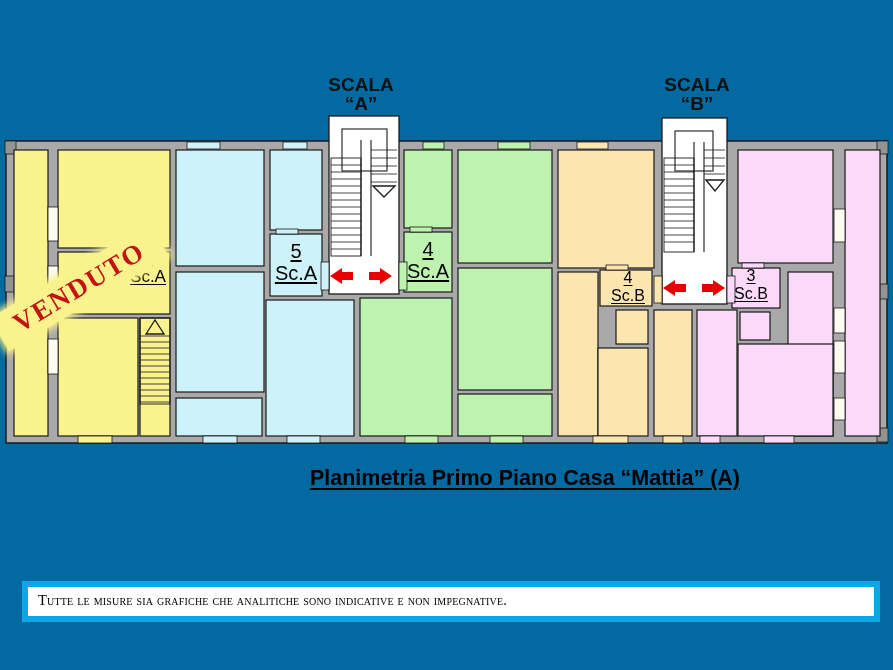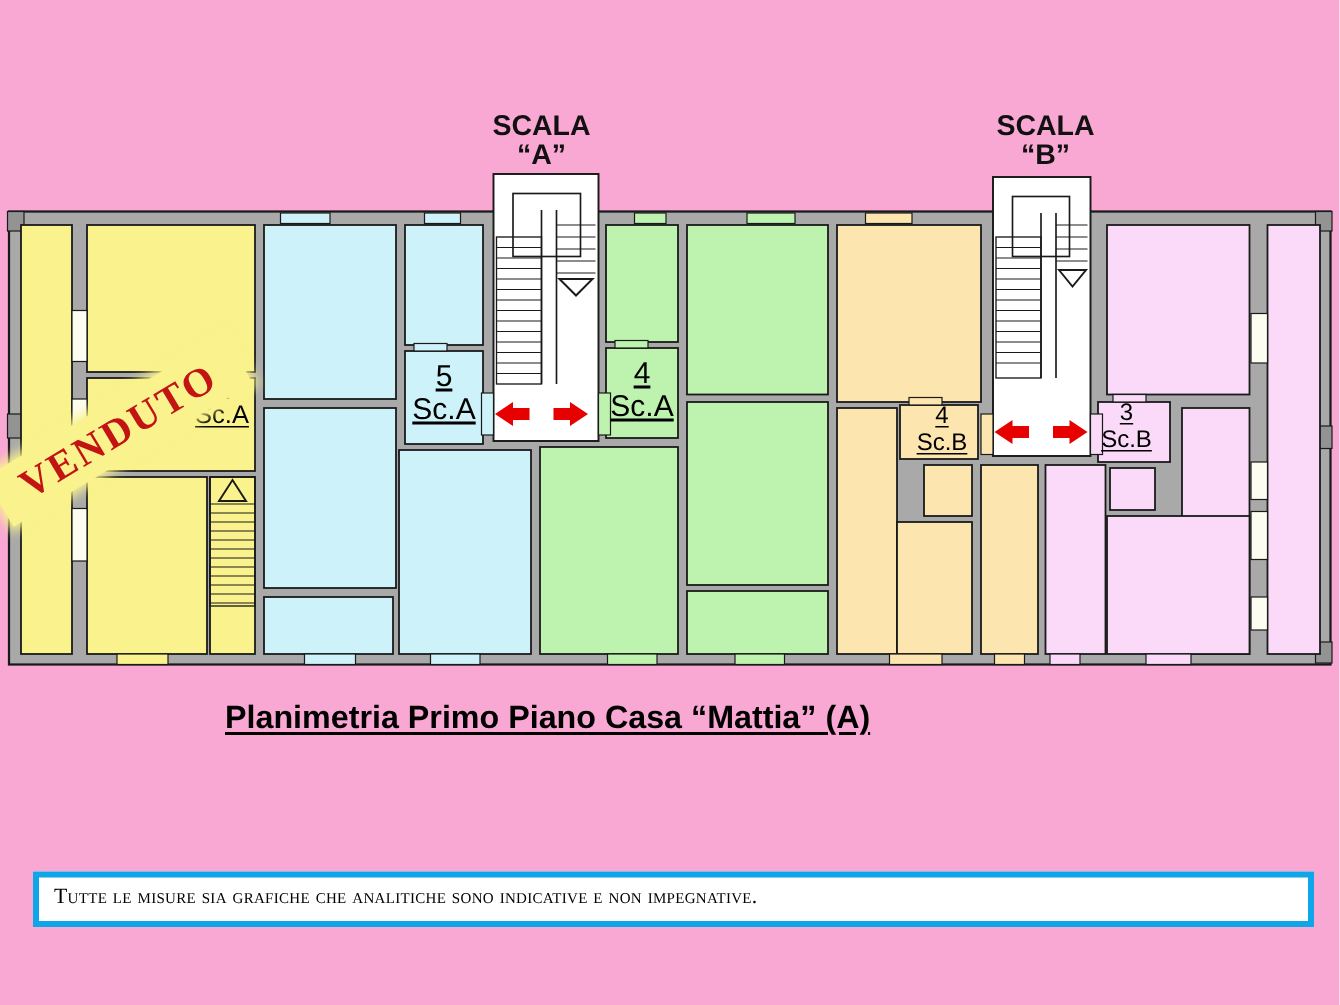--- a/index.html
+++ b/index.html
@@ -1,41 +1,41 @@
 <!DOCTYPE html>
 <html><head>
 <meta charset="utf-8">
 <style>
   html,body{margin:0;padding:0;background:#ffffff;}
-  .canvas{position:relative;width:893px;height:670px;background:#f9a8d4;overflow:hidden;
+  .canvas{position:relative;width:893px;height:670px;background:#0369a1;overflow:hidden;
           font-family:"Liberation Sans",sans-serif;}
   .canvas svg{position:absolute;left:0;top:0;}
 
   .scala-label{position:absolute;width:130px;text-align:center;font-weight:bold;
                font-size:19px;line-height:1.02;color:#111;}
   .scala-label span{display:block;}
 
   .apt-label{position:absolute;text-align:center;color:#000;line-height:1.1;}
   .apt-label span{display:block;text-decoration:underline;text-underline-offset:2px;}
   .apt-label.sz-lg{font-size:20px;}
   .apt-label.sz-md{font-size:17px;}
   .apt-label.sz-sm{font-size:16px;}
 
   .venduto{position:absolute;left:-14px;top:268px;width:186px;height:38px;
            transform:rotate(-31deg);background:#FAF28C;
            box-shadow:0 0 7px 3px rgba(250,242,140,0.95);
            display:flex;align-items:center;justify-content:center;}
   .venduto span{font-family:"Liberation Serif",serif;font-weight:bold;font-size:27px;
                 letter-spacing:2px;color:#C31414;white-space:nowrap;}
 
-  .main-title{position:absolute;left:150px;top:466px;width:590px;text-align:left;
+  .main-title{position:absolute;left:150px;top:466px;width:590px;text-align:right;
               font-weight:bold;font-size:21.5px;color:#000;text-decoration:underline;
               text-underline-offset:3px;}
 
-  .disclaimer{position:absolute;left:22px;top:581px;width:826px;border:4px solid #0ea5e9;
+  .disclaimer{position:absolute;left:22px;top:581px;width:826px;border:6px solid #0ea5e9;
               padding:3px 10px 5px 10px;background:#fff;}
   .disclaimer div{font-family:"Liberation Serif",serif;font-variant:small-caps;
                   font-size:14.5px;line-height:1.45;color:#000;letter-spacing:0.2px;}
 </style>
 </head>
 <body>
 
 <div class="canvas">
 
 <svg width="893" height="670" viewBox="0 0 893 670">

